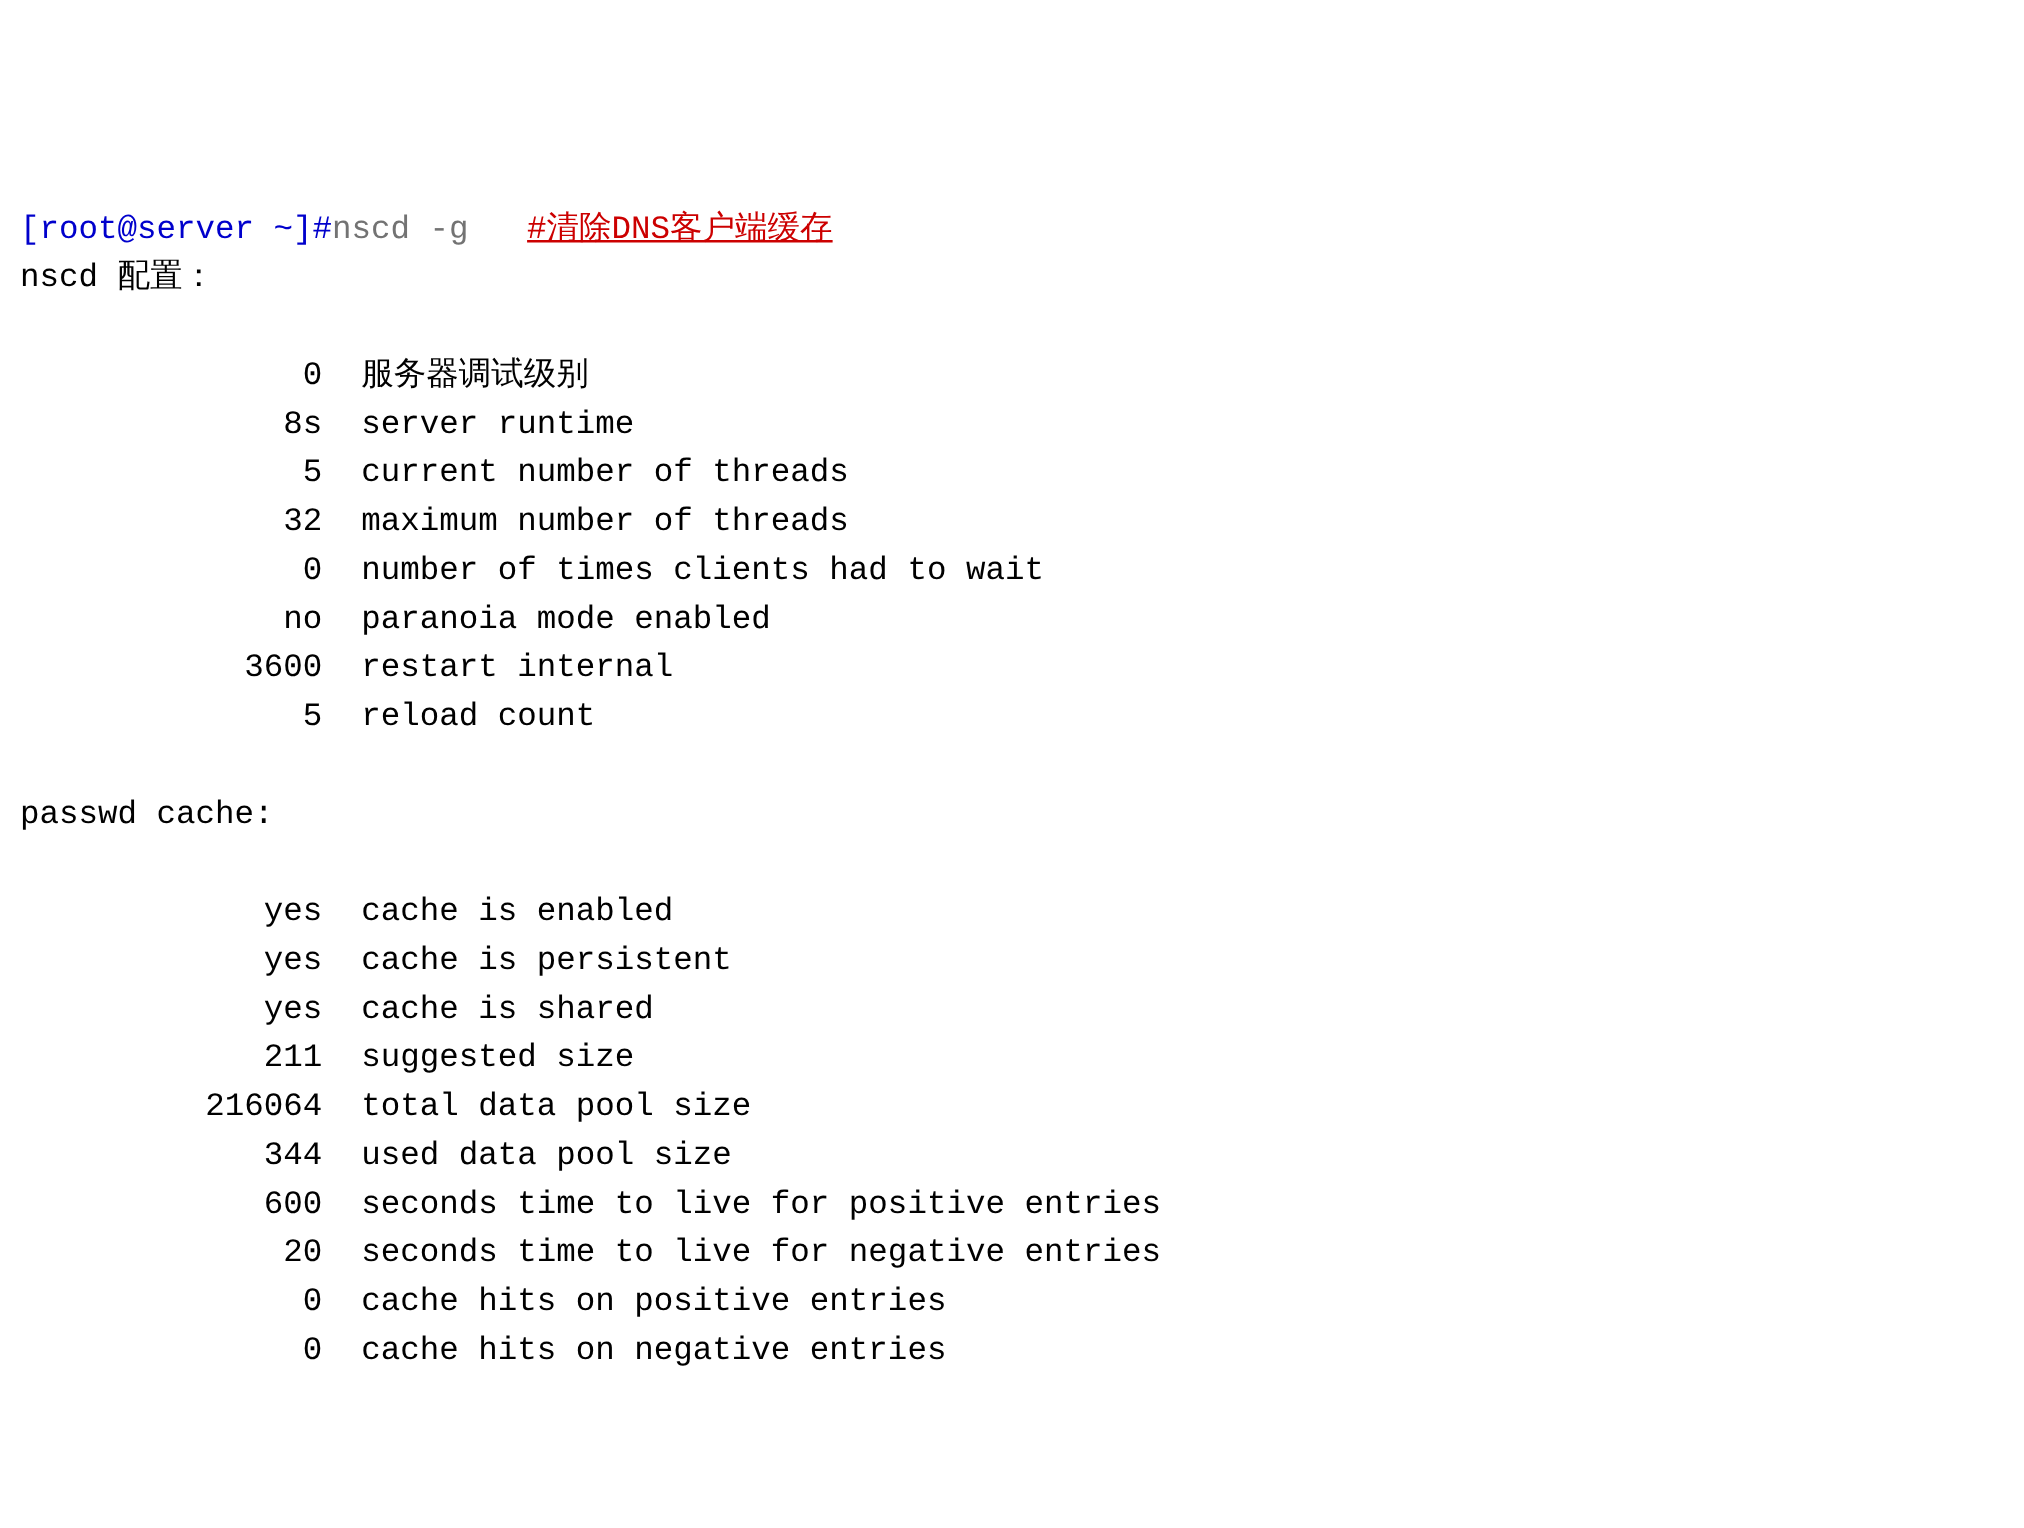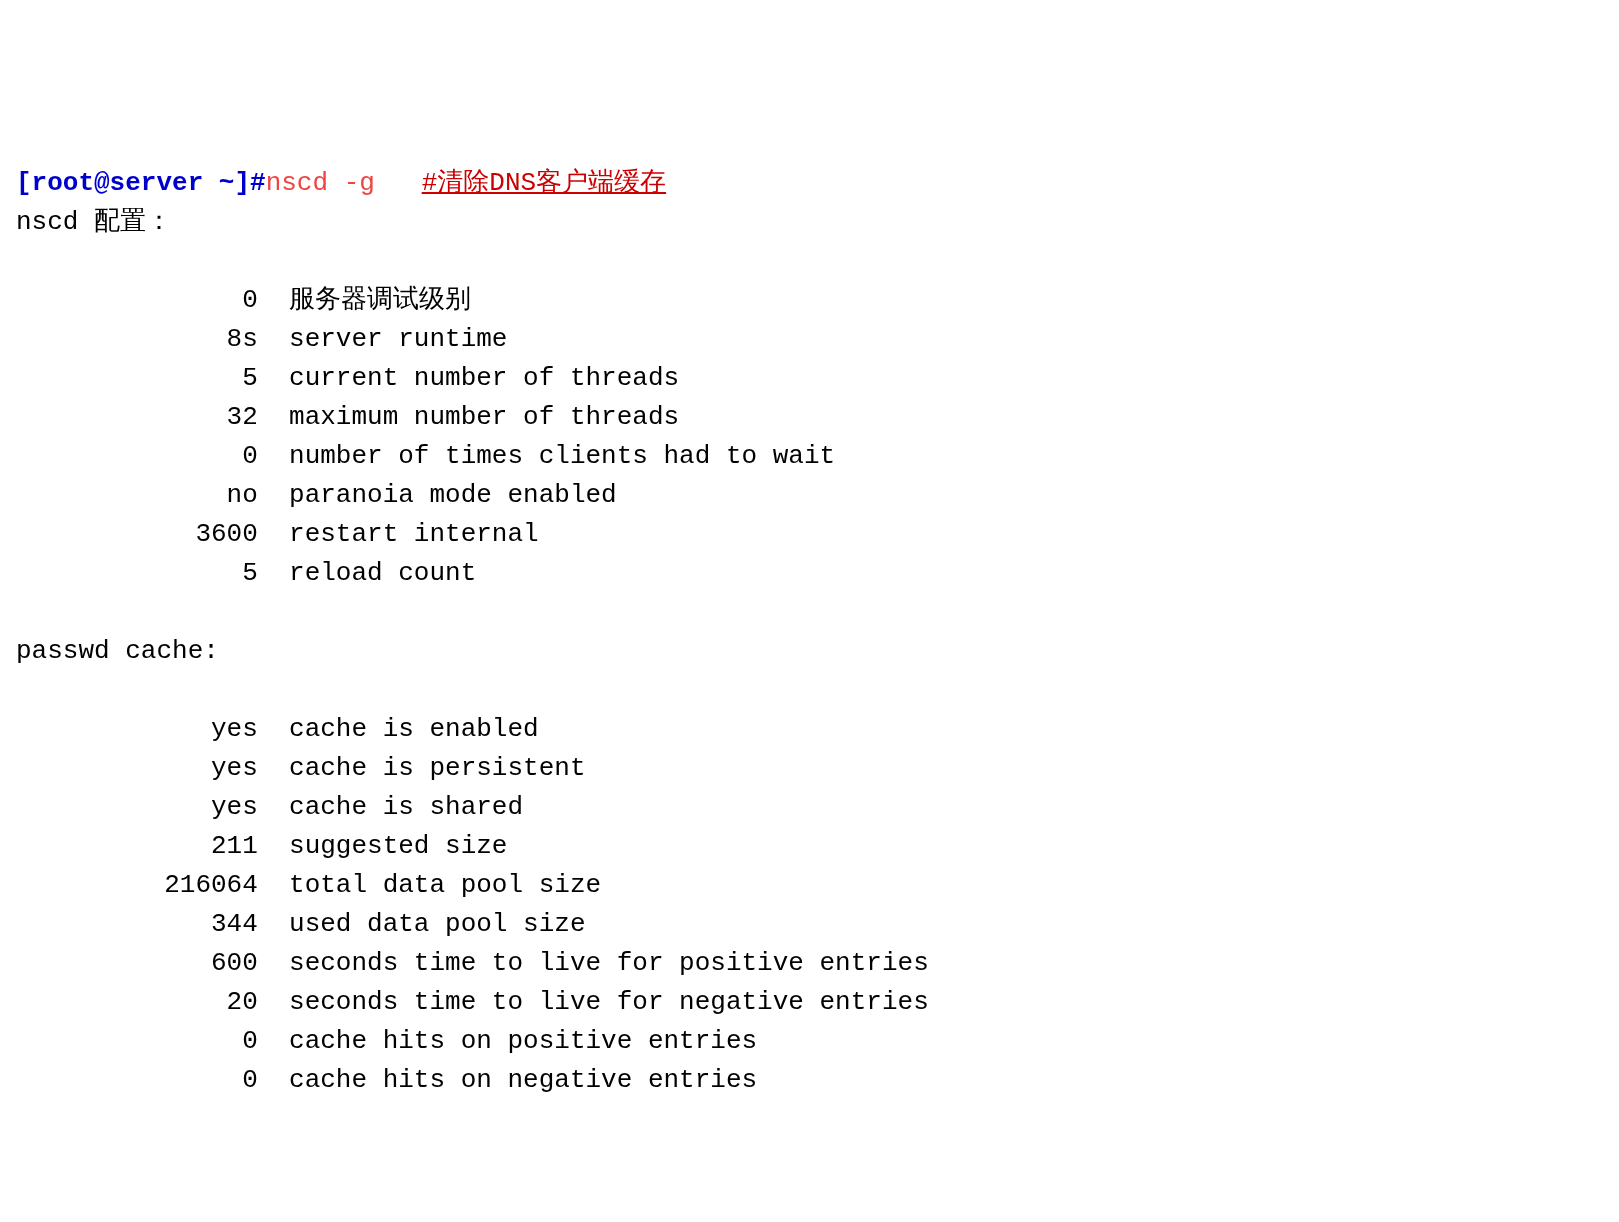--- a/index.html
+++ b/index.html
@@ -7,25 +7,25 @@
       padding: 8px 16px;
       font-family: "Consolas", "Monaco", "Courier New", monospace;
       font-size: 26px;
       line-height: 1.5;
       background: #ffffff;
       color: #000000;
       white-space: pre;
     }
     .prompt {
       color: #0000cc;
-      font-weight: bold;
+      font-weight: normal;
       text-align: center;
     }
     .command {
-      color: #ef4444;
+      color: #737373;
       font-weight: normal;
     }
     .comment {
       color: #cc0000;
       text-decoration: underline;
     }
     .row {
       display: block;
     }
     .value {

